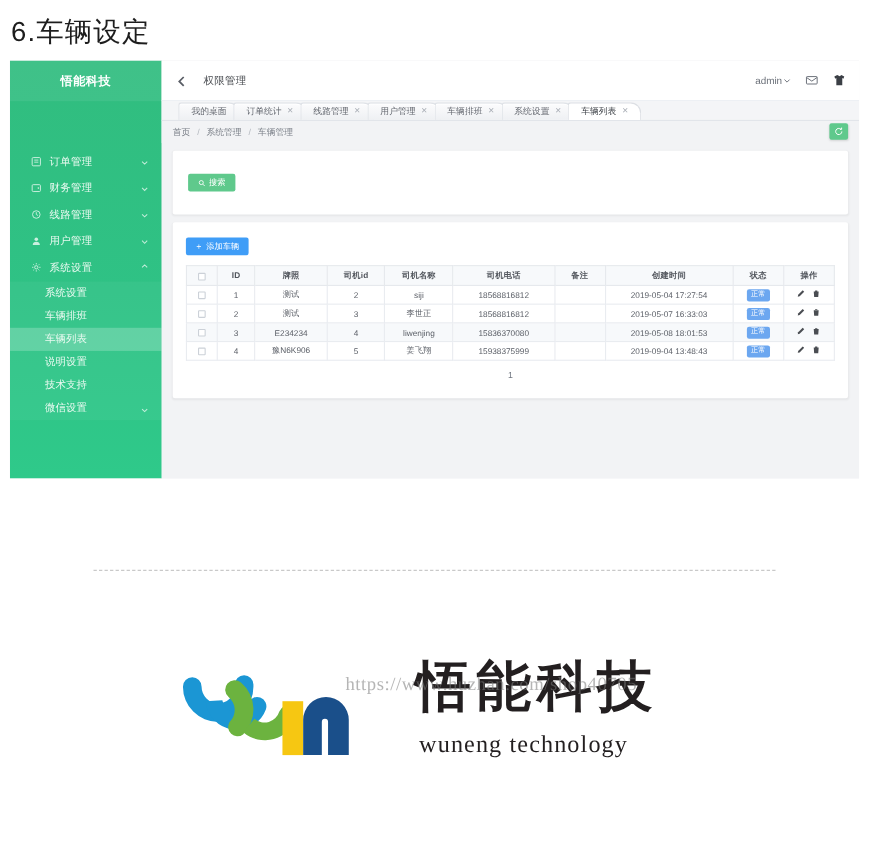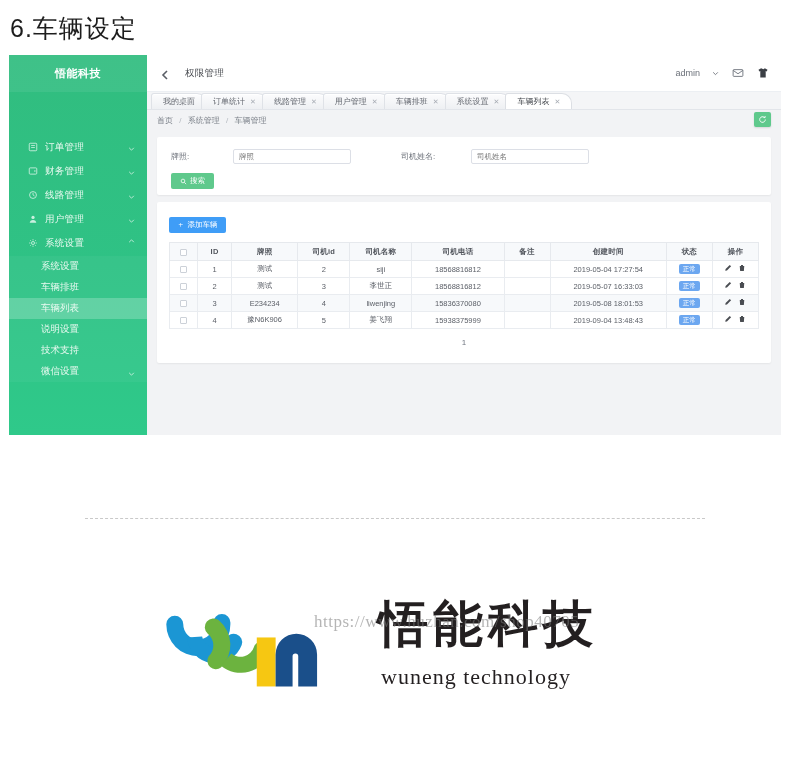--- a/index.html
+++ b/index.html
@@ -71,29 +71,29 @@
     background: #f2f3f5;
   }
   .topbar {
     height: 37px; background: #fff; display: flex; align-items: center;
     border-bottom: 1px solid #eceff3; padding: 0 12px;
   }
   .back-icon { width: 12px; height: 12px; margin-right: 14px; cursor: pointer; }
   .back-icon svg { width: 12px; height: 12px; stroke: #5a5e66; fill: none; stroke-width: 1.6; }
   .topbar-title { font-size: 9.5px; color: #4a4d52; letter-spacing:.3px; }
   .topbar-right { margin-left: auto; display: flex; align-items: center; gap: 13px; }
-  .user-chip { display:flex; align-items:center; gap:12px; font-size:9px; color:#6b7079; cursor:pointer; }
+  .user-chip { display:flex; align-items:center; gap:1px; font-size:9px; color:#6b7079; cursor:pointer; }
   .user-chip svg { width:7px; height:7px; stroke:#6b7079; fill:none; stroke-width:1.5; }
   .tb-icon { width: 12px; height: 12px; cursor:pointer; display:inline-flex; }
   .tb-icon svg { width: 12px; height: 12px; }
 
   
   .tabs-bar {
     height: 18px; background: #f4f5f7; display: flex; align-items: flex-end;
-    padding-left: 4px; border-bottom: 1px solid #e2e5ea;
+    padding-left: 15px; border-bottom: 1px solid #e2e5ea;
   }
   .tab {
     position: relative; height: 16px; min-width: 54px; padding: 0 11px;
     display: flex; align-items: center; justify-content: center;
     font-size: 8px; color: #62666e; cursor: pointer;
     background: linear-gradient(180deg,#fcfcfd,#eef0f3);
     border: 1px solid #dfe2e7; border-bottom: none;
     border-radius: 3px 10px 0 0; margin-right: -6px;
     box-shadow: inset 0 1px 0 #fff;
   }
@@ -372,26 +372,20 @@
         </div>
         <div class="refresh-btn">
           <svg viewBox="0 0 16 16">
               <path d="M13 8a5 5 0 1 1-1.6-3.6" fill="none"></path>
               <polyline points="12.6,1.8 12.6,4.6 9.8,4.6" fill="none"></polyline>
             </svg>
         </div>
       </div>
 
       <div class="panel search-panel">
-        <div class="form-row">
-          <span class="field-label">牌照:</span>
-          <input class="field-input" type="text" placeholder="牌照" style="">
-          <span class="field-label wide">司机姓名:</span>
-          <input class="field-input" type="text" placeholder="司机姓名" style="">
-        </div>
         <button class="btn-search">
           <svg viewBox="0 0 16 16">
               <circle cx="6.8" cy="6.8" r="4.2"></circle>
               <line x1="10" y1="10" x2="14" y2="14"></line>
             </svg>
           <span>搜索</span>
         </button>
       </div>
 
       <div class="panel table-panel">

